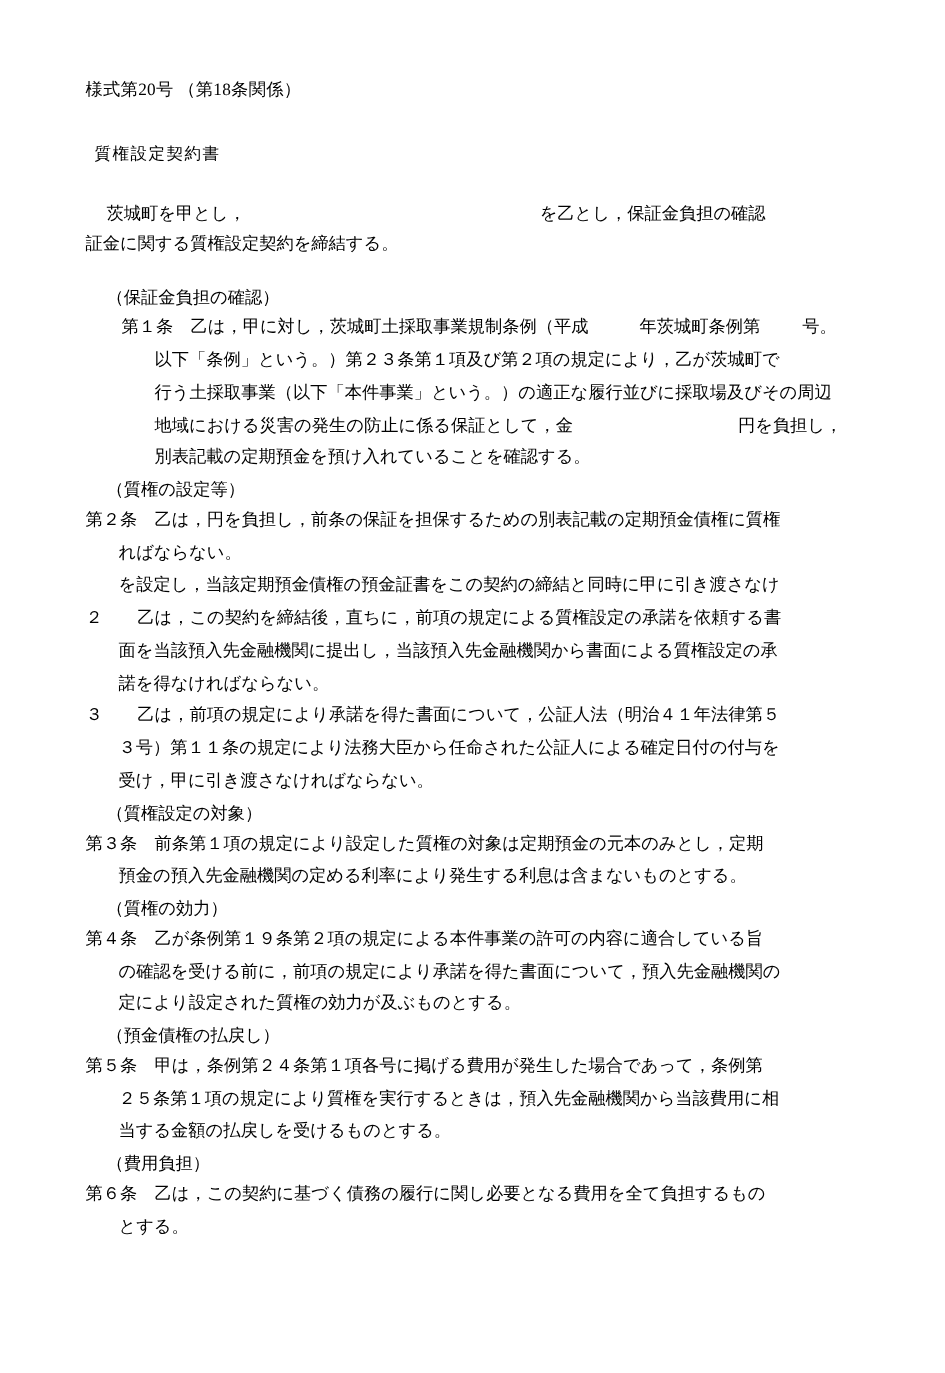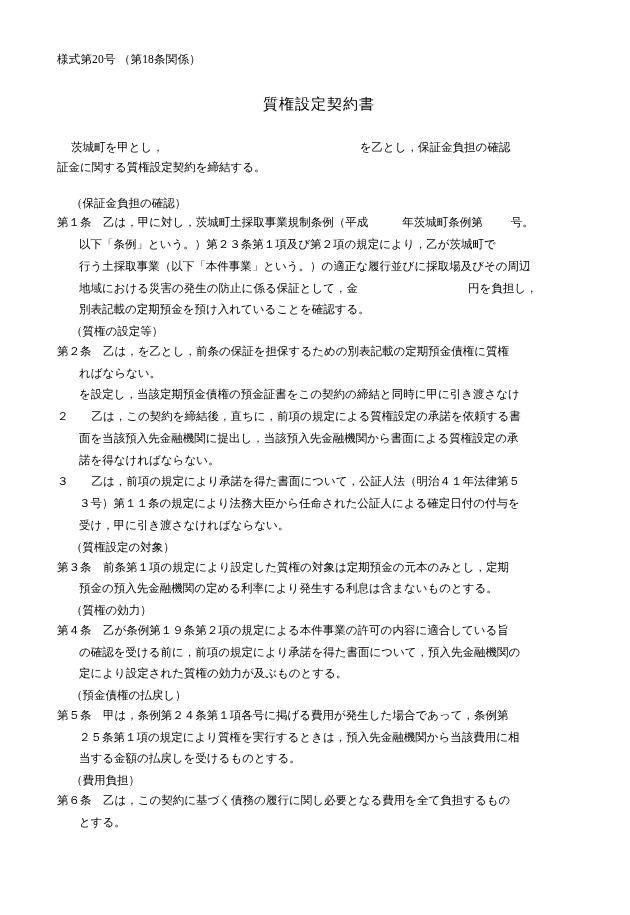--- a/index.html
+++ b/index.html
@@ -30,22 +30,21 @@
     top: 52px;
     width: 518px;
   }
   .form-no {
     font-size: 11.5px;
     letter-spacing: 0.2px;
     margin: 0 0 28px 0;
     white-space: pre;
   }
   .doc-title {
-    font-size: 15px;
-    text-align: center;
+    font-size: 11px;
     margin: 0 0 24px 0;
     letter-spacing: 1px;
     padding-left: 6px;
   }
   .para {
     font-size: 11.5px;
     line-height: 1.72;
     margin: 0 0 2px 0;
     text-align: justify;
   }
@@ -56,20 +55,21 @@
     text-indent: 14px;
   }
   .heading {
     text-indent: 14px;
     margin-top: 2px;
     margin-bottom: 0;
   }
   .hang {
     padding-left: 22px;
     text-indent: -22px;
+    margin-left: 24px;
   }
   .blank {
     display: inline-block;
   }
   .b1 { width: 196px; }
   .b2 { width: 34px; }
   .b3 { width: 28px; }
   .b4 { width: 110px; }
 </style>
 </head>
@@ -92,21 +92,21 @@
       <span>第１条　乙は，甲に対し，茨城町土採取事業規制条例（平成</span><span class="blank b2"></span><span>年茨城町条例第</span><span class="blank b3"></span><span>号。</span>
     </div>
     <div class="para hang" style="padding-left:22px;text-indent:0;">以下「条例」という。）第２３条第１項及び第２項の規定により，乙が茨城町で</div>
     <div class="para hang" style="padding-left:22px;text-indent:0;">行う土採取事業（以下「本件事業」という。）の適正な履行並びに採取場及びその周辺</div>
     <div class="para hang" style="padding-left:22px;text-indent:0;">
       <span>地域における災害の発生の防止に係る保証として，金</span><span class="blank b4"></span><span>円を負担し，</span>
     </div>
     <div class="para hang" style="padding-left:22px;text-indent:0;">別表記載の定期預金を預け入れていることを確認する。</div>
 
     <div class="para heading">（質権の設定等）</div>
-    <div class="para">第２条　乙は，を乙とし，前条の保証を担保するための別表記載の定期預金債権に質権</div>
+    <div class="para">第２条　乙は，円を負担し，前条の保証を担保するための別表記載の定期預金債権に質権</div>
     <div class="para" style="padding-left:22px;">ればならない。</div>
     <div class="para" style="padding-left:22px;">を設定し，当該定期預金債権の預金証書をこの契約の締結と同時に甲に引き渡さなけ</div>
     <div class="para">２　　乙は，この契約を締結後，直ちに，前項の規定による質権設定の承諾を依頼する書</div>
     <div class="para" style="padding-left:22px;">面を当該預入先金融機関に提出し，当該預入先金融機関から書面による質権設定の承</div>
     <div class="para" style="padding-left:22px;">諾を得なければならない。</div>
     <div class="para">３　　乙は，前項の規定により承諾を得た書面について，公証人法（明治４１年法律第５</div>
     <div class="para" style="padding-left:22px;">３号）第１１条の規定により法務大臣から任命された公証人による確定日付の付与を</div>
     <div class="para" style="padding-left:22px;">受け，甲に引き渡さなければならない。</div>
 
     <div class="para heading">（質権設定の対象）</div>

